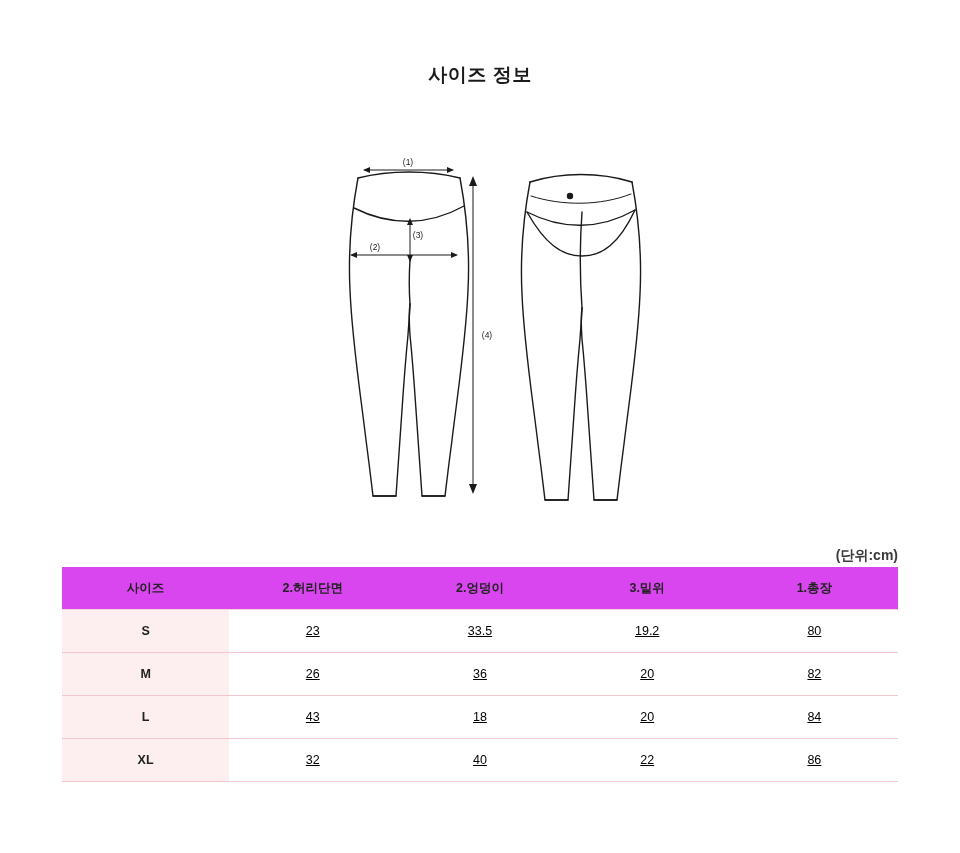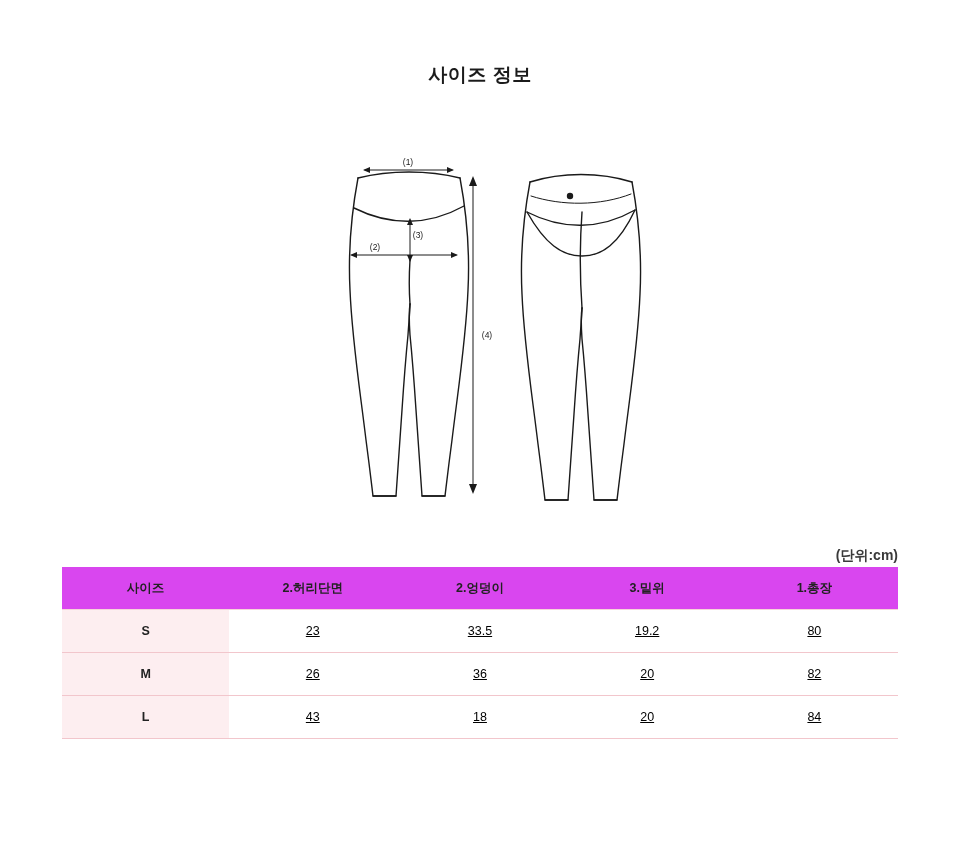--- a/index.html
+++ b/index.html
@@ -219,16 +219,23 @@
         <td>20</td>
         <td>82</td>
       </tr>
       <tr>
         <th>L</th>
         <td>43</td>
         <td>18</td>
         <td>20</td>
         <td>84</td>
       </tr>
+      <tr>
+        <th>XL</th>
+        <td>32</td>
+        <td>40</td>
+        <td>22</td>
+        <td>86</td>
+      </tr>
     </tbody>
   </table>
 
 </div>
 
 </body></html>

